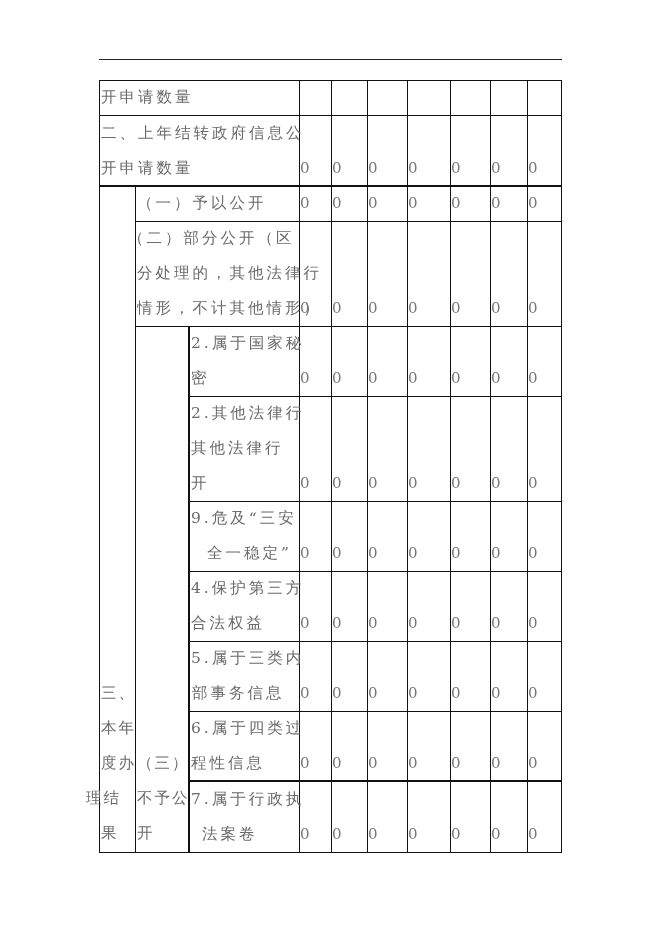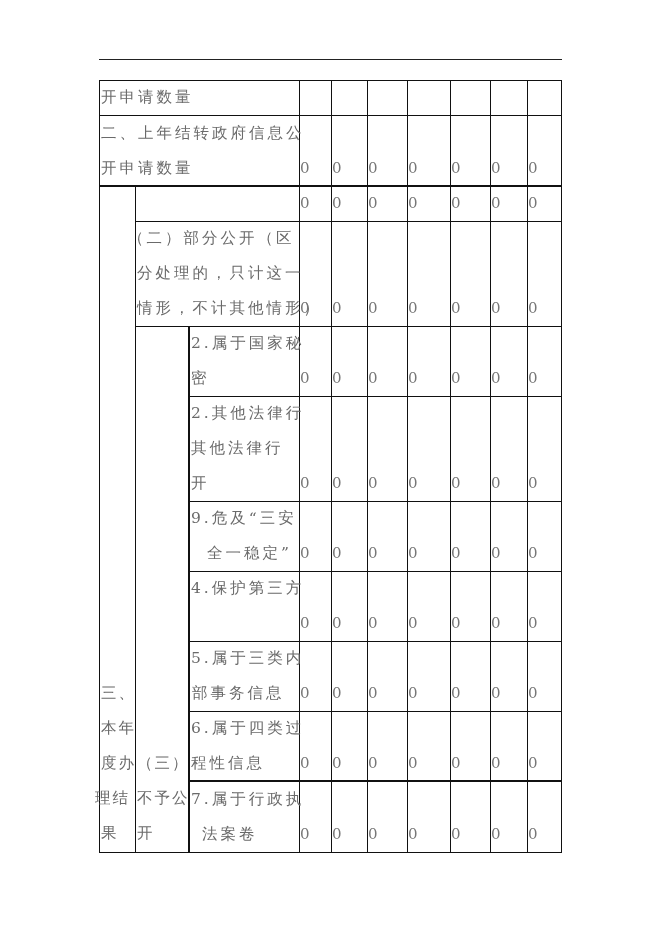--- a/index.html
+++ b/index.html
@@ -53,29 +53,30 @@
     <div class="num" style="left: 528px; top: 80px;"></div>
     <div class="txt" style="left: 101px; top: 116px;">二、上年结转政府信息公</div>
     <div class="txt" style="left: 101px; top: 151px;">开申请数量</div>
     <div class="num" style="left: 300px; top: 151px;">0</div>
     <div class="num" style="left: 332px; top: 151px;">0</div>
     <div class="num" style="left: 368px; top: 151px;">0</div>
     <div class="num" style="left: 408px; top: 151px;">0</div>
     <div class="num" style="left: 451px; top: 151px;">0</div>
     <div class="num" style="left: 491px; top: 151px;">0</div>
     <div class="num" style="left: 528px; top: 151px;">0</div>
+    <div class="txt" style="left: 137px; top: 186px;">（一）予以公开</div>
     <div class="num" style="left: 300px; top: 186px;">0</div>
     <div class="num" style="left: 332px; top: 186px;">0</div>
     <div class="num" style="left: 368px; top: 186px;">0</div>
     <div class="num" style="left: 408px; top: 186px;">0</div>
     <div class="num" style="left: 451px; top: 186px;">0</div>
     <div class="num" style="left: 491px; top: 186px;">0</div>
     <div class="num" style="left: 528px; top: 186px;">0</div>
     <div class="txt" style="left: 128px; top: 221px;">（二）部分公开（区</div>
-    <div class="txt" style="left: 137px; top: 256px;">分处理的，只计这一</div>
+    <div class="txt" style="left: 137px; top: 256px;">分处理的，其他法律行</div>
     <div class="txt" style="left: 137px; top: 291px;">情形，不计其他情形）</div>
     <div class="num" style="left: 300px; top: 291px;">0</div>
     <div class="num" style="left: 332px; top: 291px;">0</div>
     <div class="num" style="left: 368px; top: 291px;">0</div>
     <div class="num" style="left: 408px; top: 291px;">0</div>
     <div class="num" style="left: 451px; top: 291px;">0</div>
     <div class="num" style="left: 491px; top: 291px;">0</div>
     <div class="num" style="left: 528px; top: 291px;">0</div>
     <div class="txt" style="left: 191px; top: 326px;">2.属于国家秘</div>
     <div class="txt" style="left: 191px; top: 361px;">密</div>
@@ -99,20 +100,21 @@
     <div class="txt" style="left: 191px; top: 501px;">9.危及“三安</div>
     <div class="txt" style="left: 207px; top: 536px;">全一稳定”</div>
     <div class="num" style="left: 300px; top: 536px;">0</div>
     <div class="num" style="left: 332px; top: 536px;">0</div>
     <div class="num" style="left: 368px; top: 536px;">0</div>
     <div class="num" style="left: 408px; top: 536px;">0</div>
     <div class="num" style="left: 451px; top: 536px;">0</div>
     <div class="num" style="left: 491px; top: 536px;">0</div>
     <div class="num" style="left: 528px; top: 536px;">0</div>
     <div class="txt" style="left: 191px; top: 571px;">4.保护第三方</div>
+    <div class="txt" style="left: 191px; top: 606px;">合法权益</div>
     <div class="num" style="left: 300px; top: 606px;">0</div>
     <div class="num" style="left: 332px; top: 606px;">0</div>
     <div class="num" style="left: 368px; top: 606px;">0</div>
     <div class="num" style="left: 408px; top: 606px;">0</div>
     <div class="num" style="left: 451px; top: 606px;">0</div>
     <div class="num" style="left: 491px; top: 606px;">0</div>
     <div class="num" style="left: 528px; top: 606px;">0</div>
     <div class="txt" style="left: 191px; top: 641px;">5.属于三类内</div>
     <div class="txt" style="left: 192px; top: 676px;">部事务信息</div>
     <div class="num" style="left: 300px; top: 676px;">0</div>
@@ -136,18 +138,18 @@
     <div class="num" style="left: 300px; top: 817px;">0</div>
     <div class="num" style="left: 332px; top: 817px;">0</div>
     <div class="num" style="left: 368px; top: 817px;">0</div>
     <div class="num" style="left: 408px; top: 817px;">0</div>
     <div class="num" style="left: 451px; top: 817px;">0</div>
     <div class="num" style="left: 491px; top: 817px;">0</div>
     <div class="num" style="left: 528px; top: 817px;">0</div>
     <div class="txt" style="left: 101px; top: 676px; letter-spacing: 2px;">三、</div>
     <div class="txt" style="left: 101px; top: 711px; letter-spacing: 2px;">本年</div>
     <div class="txt" style="left: 101px; top: 746px; letter-spacing: 2px;">度办</div>
-    <div class="txt" style="left: 95px; top: 781px; letter-spacing: 2px;">理结</div>
+    <div class="txt" style="left: 86px; top: 781px; letter-spacing: 2px;">理结</div>
     <div class="txt" style="left: 101px; top: 816px; letter-spacing: 2px;">果</div>
     <div class="txt" style="left: 137px; top: 746px; letter-spacing: 2px;">（三）</div>
     <div class="txt" style="left: 137px; top: 781px; letter-spacing: 2px;">不予公</div>
     <div class="txt" style="left: 137px; top: 816px; letter-spacing: 2px;">开</div>
   </div>
 
 </body></html>

